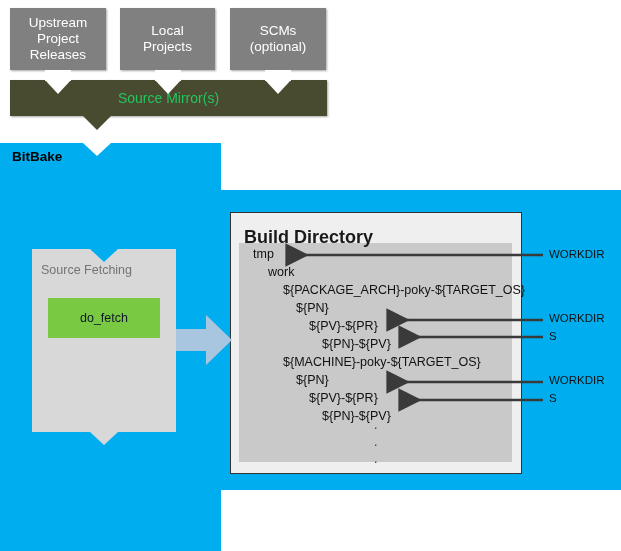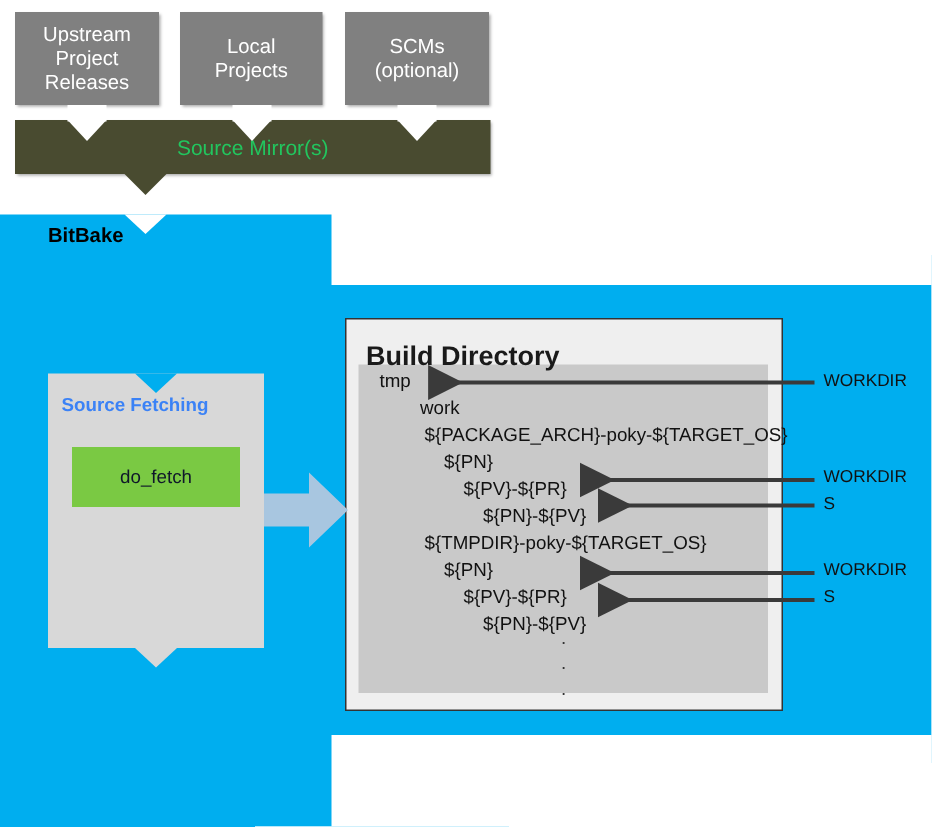--- a/index.html
+++ b/index.html
@@ -108,21 +108,20 @@
     background: #00aeef;
   }
   #bitbake-label {
     position: absolute;
     left: 12px;
     top: 149px;
     font-size: 13.5px;
     font-weight: bold;
     color: #000000;
     z-index: 10;
-    margin-left: 20px;
   }
   
   #bitbake-notch {
     position: absolute;
     left: 83px;
     top: 143px;
     width: 0;
     height: 0;
     border-left: 14px solid transparent;
     border-right: 14px solid transparent;
@@ -160,22 +159,22 @@
     border-left: 14px solid transparent;
     border-right: 14px solid transparent;
     border-top: 13px solid #d8d8d8;
     z-index: 12;
   }
   #sf-title {
     position: absolute;
     left: 41px;
     top: 263px;
     font-size: 12.5px;
-    font-weight: bold;
-    color: #3b82f6;
+    font-weight: normal;
+    color: #737373;
     z-index: 14;
   }
   .task-box {
     position: absolute;
     left: 48px;
     width: 112px;
     height: 40px;
     background: #7ac943;
     color: #0f172a;
     font-size: 12.5px;
@@ -319,26 +318,26 @@
 
   <svg id="flow-arrow" viewBox="0 0 56 54">
     <polygon points="0,16 30,16 30,2 56,27 30,52 30,38 0,38" fill="#a8c6e0"></polygon>
   </svg>
 
   <div id="build-dir"></div>
   <div id="build-dir-title">Build Directory</div>
   <div id="tree-panel"></div>
 
   <div class="tree-line" style="left:253px; top:247px;">tmp</div>
-  <div class="tree-line" style="left:280px; top:265px;text-align:right;">work</div>
+  <div class="tree-line" style="left:268px; top:265px;text-align:right;">work</div>
   <div class="tree-line" style="left:283px; top:283px;text-align:right;">${PACKAGE_ARCH}-poky-${TARGET_OS}</div>
   <div class="tree-line" style="left:296px; top:301px;">${PN}</div>
   <div class="tree-line" style="left:309px; top:319px;">${PV}-${PR}</div>
   <div class="tree-line" style="left:322px; top:337px;">${PN}-${PV}</div>
-  <div class="tree-line" style="left:283px; top:355px;">${TMPDIR}-poky-${TARGET_OS}</div>
+  <div class="tree-line" style="left:283px; top:355px;">${MACHINE}-poky-${TARGET_OS}</div>
   <div class="tree-line" style="left:296px; top:373px;">${PN}</div>
   <div class="tree-line" style="left:309px; top:391px;">${PV}-${PR}</div>
   <div class="tree-line" style="left:322px; top:409px;">${PN}-${PV}</div>
 
   <div class="tree-dot" style="left:374px; top:418px;">.</div>
   <div class="tree-dot" style="left:374px; top:435px;">.</div>
   <div class="tree-dot" style="left:374px; top:452px;">.</div>
 
   <svg id="callout-svg">
     <defs>

